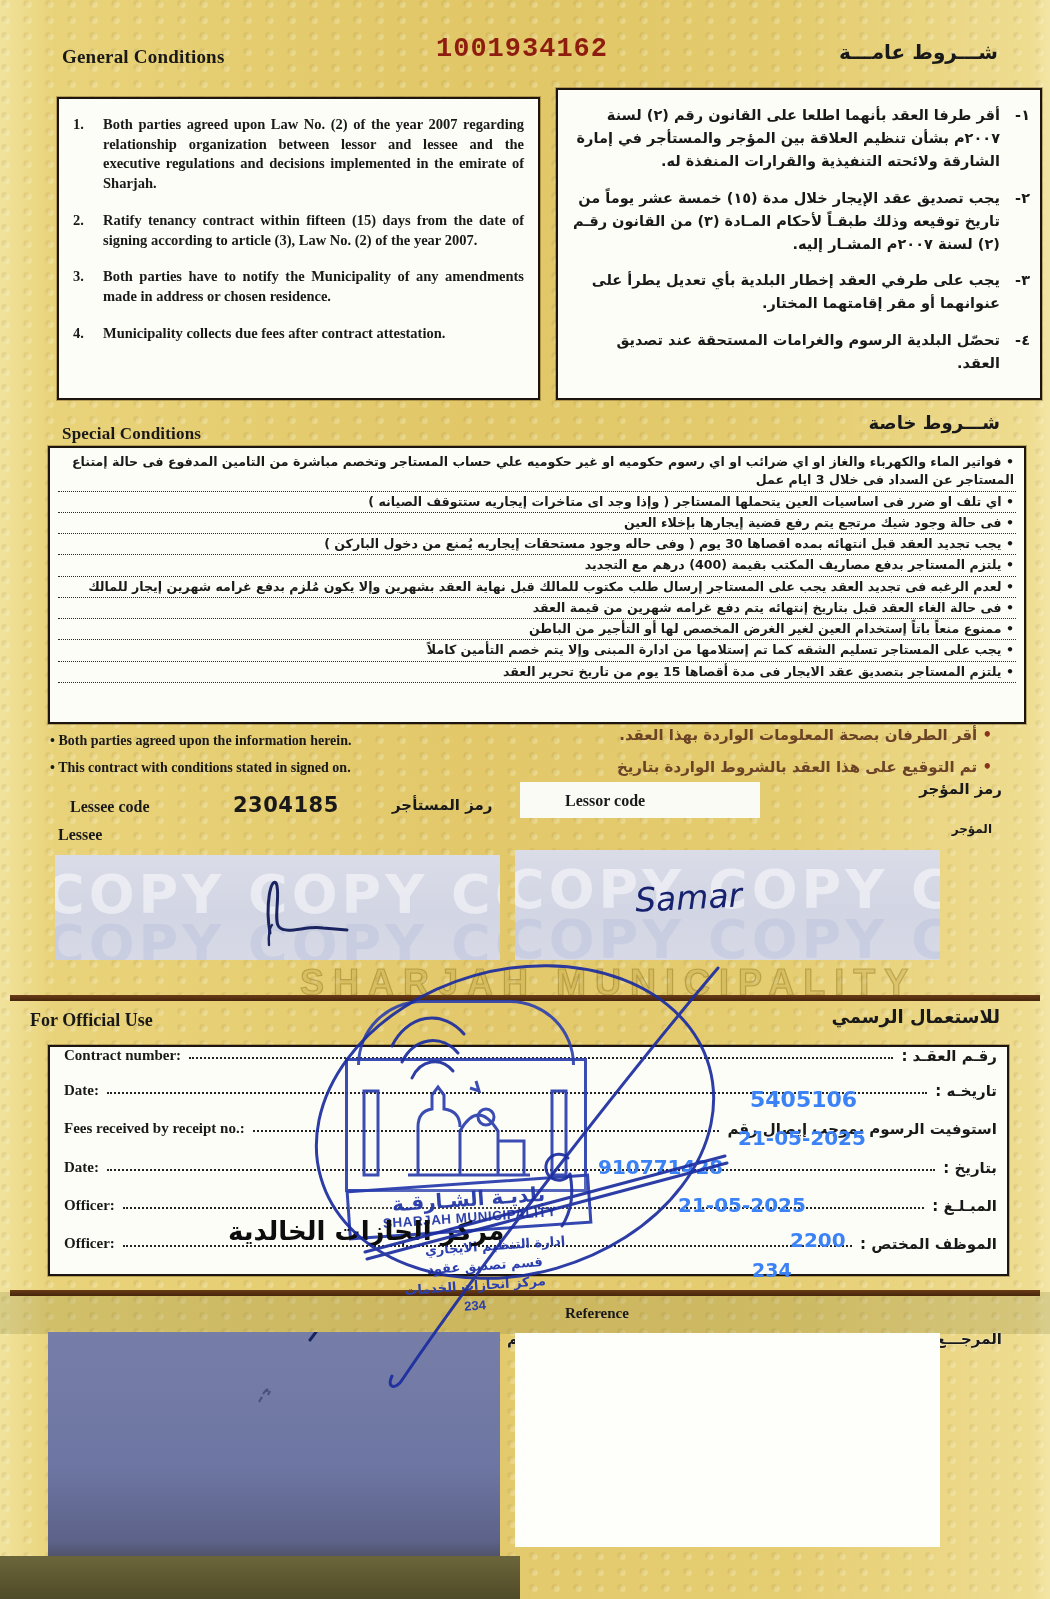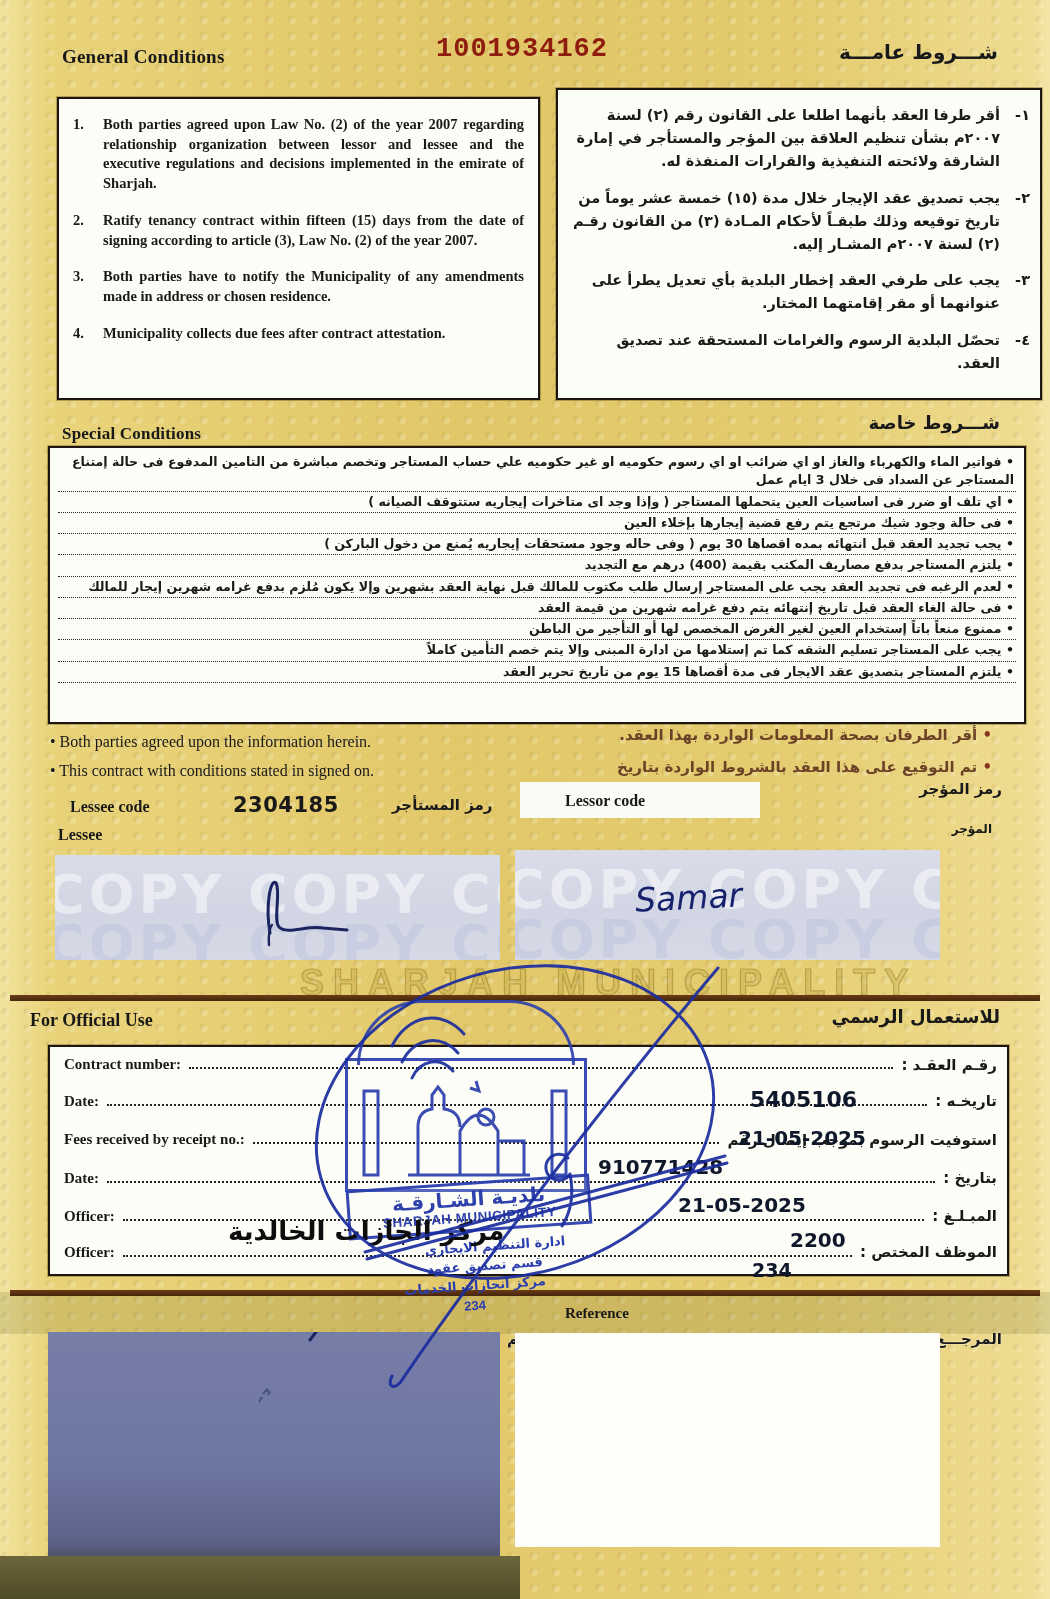--- a/index.html
+++ b/index.html
@@ -26,46 +26,46 @@
   .gc-en .num{position:absolute;left:-30px;}
   
   .gc-ar{padding:14px 10px 8px 12px;font-size:14.5px;line-height:1.6;font-weight:700;text-align:right;}
   .gc-ar .item{margin-bottom:13px;position:relative;padding-right:30px;}
   .gc-ar .num{position:absolute;right:0;}
   
   .sc-box{padding:4px 8px 2px 8px;font-size:12.6px;font-weight:700;}
   .sc-box .item{border-bottom:1.6px dotted #2a2a2a;padding:1px 2px 1px 2px;line-height:1.45;text-align:right;}
   .sc-box .item::before{content:"• ";font-weight:900;}
   
-  .agree-en{font-size:16px;font-weight:400;}
+  .agree-en{font-size:14px;font-weight:700;}
   .agree-en div::before{content:"• ";}
   .agree-ar{font-size:15px;font-weight:700;color:#6b4226;text-align:right;}
   .agree-ar div::before{content:"• ";color:#8a3420;}
   
   .code-lab{font-size:16px;font-weight:700;}
   .code-val{font-family:"DejaVu Sans",sans-serif;font-size:21px;font-weight:700;letter-spacing:.5px;}
   .code-ar{font-size:15px;font-weight:700;}
   
   .sigbox{background:linear-gradient(180deg,#dadce8 0%,#d2d5e3 55%,#d7d9e6 100%);overflow:hidden;position:absolute;}
   .copywm{position:absolute;top:8px;left:-10px;width:120%;font-family:"DejaVu Sans",sans-serif;
           font-weight:700;font-size:54px;letter-spacing:4px;color:rgba(255,255,255,.5);white-space:nowrap;}
   .copywm2{top:58px;color:rgba(186,192,220,.45);}
   .samar{font-family:"DejaVu Sans",sans-serif;font-style:italic;font-weight:400;font-size:33px;color:#16226e;transform:rotate(-3deg);}
   
   .bigwm{font-family:"Liberation Sans",sans-serif;font-weight:700;font-size:36px;letter-spacing:9px;
          color:rgba(170,140,40,.22);-webkit-text-stroke:1.2px rgba(130,102,18,.38);white-space:nowrap;}
   .rule{background:linear-gradient(180deg,#6a3c16,#46260c);height:6px;}
   
   .ou-title-en{font-size:18px;font-weight:700;}
   .ou-title-ar{font-size:18px;font-weight:700;}
-  .frow{display:flex;align-items:center;}
+  .frow{display:flex;align-items:flex-start;}
   .frow .lab{font-size:15px;font-weight:700;padding:0 4px 0 14px;white-space:nowrap;}
   .frow .dots{flex:1;border-bottom:2px dotted #222;margin:0 4px 3px 4px;height:10px;}
   .frow .arlab{font-size:15px;font-weight:700;padding:0 10px 0 4px;white-space:nowrap;}
-  .val{position:absolute;font-family:"DejaVu Sans",sans-serif;font-weight:700;color:#0f172a;}
+  .val{position:absolute;font-family:"DejaVu Sans",sans-serif;font-weight:700;color:#3b82f6;}
   .blackcenter{font-size:26px;font-weight:700;color:#0d0d0d;}
   
   .stamp{color:#2438a8;}
   .stamp .arch{border:3px solid #2b3fae;border-bottom:none;border-radius:120px 120px 0 0;opacity:.9;}
   .stamp .sq{border:3px solid #2b3fae;opacity:.92;}
   .stamp .plate{border:3px solid #2b3fae;background:rgba(253,253,248,.15);text-align:center;transform:rotate(-4deg);opacity:.95;}
   .plate .p-ar{font-family:"DejaVu Sans",sans-serif;font-weight:700;font-size:20px;line-height:1.1;}
   .plate .p-en{font-family:"Liberation Sans",sans-serif;font-weight:700;font-size:13.5px;letter-spacing:.5px;}
   .stline{font-family:"DejaVu Sans",sans-serif;font-weight:700;font-size:13px;text-align:center;transform:rotate(-4deg);color:#2b3fae;}
   
@@ -102,21 +102,21 @@
   <div class="abs hdr-en" style="left:62px;top:424px;font-size:17px;">Special Conditions</div>
   <div class="abs hdr-ar ar" style="right:50px;top:412px;font-size:18px;">شـــروط خاصة</div>
 
   <div class="abs whitebox sc-box ar" style="left:48px;top:446px;width:958px;height:268px;">
     <div class="item">فواتير الماء والكهرباء والغاز او اي ضرائب او اي رسوم حكوميه او غير حكوميه علي حساب المستاجر وتخصم مباشرة من التامين المدفوع فى حالة إمتناع المستاجر عن السداد فى خلال 3 ايام عمل</div>
     <div class="item">اي تلف او ضرر فى اساسيات العين يتحملها المستاجر ( وإذا وجد اى متاخرات إيجاريه ستتوقف الصيانه )</div>
     <div class="item">فى حالة وجود شيك مرتجع يتم رفع قضية إيجارها بإخلاء العين</div>
     <div class="item">يجب تجديد العقد قبل انتهائه بمده اقصاها 30 يوم ( وفى حاله وجود مستحقات إيجاريه يُمنع من دخول الباركن )</div>
     <div class="item">يلتزم المستاجر بدفع مصاريف المكتب بقيمة (400) درهم مع التجديد</div>
     <div class="item">لعدم الرغبه فى تجديد العقد يجب على المستاجر إرسال طلب مكتوب للمالك قبل نهاية العقد بشهرين وإلا يكون مُلزم بدفع غرامه شهرين إيجار للمالك</div>
-    <div class="item">فى حالة الغاء العقد قبل تاريخ إنتهائه يتم دفع غرامه شهرين من قيمة العقد</div>
+    <div class="item">فى حالة الغاء العقد قبل بتاريخ إنتهائه يتم دفع غرامه شهرين من قيمة العقد</div>
     <div class="item">ممنوع منعاً باتاً إستخدام العين لغير الغرض المخصص لها أو التأجير من الباطن</div>
     <div class="item">يجب على المستاجر تسليم الشقه كما تم إستلامها من ادارة المبنى وإلا يتم خصم التأمين كاملاً</div>
     <div class="item">يلتزم المستاجر بتصديق عقد الايجار فى مدة أقصاها 15 يوم من تاريخ تحرير العقد</div>
   </div>
 
   <div class="abs agree-en" style="left:50px;top:733px;width:560px;">
     <div>Both parties agreed upon the information herein.</div>
     <div style="margin-top:11px;">This contract with conditions stated in signed on.</div>
   </div>
   <div class="abs agree-ar ar" style="right:58px;top:726px;width:480px;">

